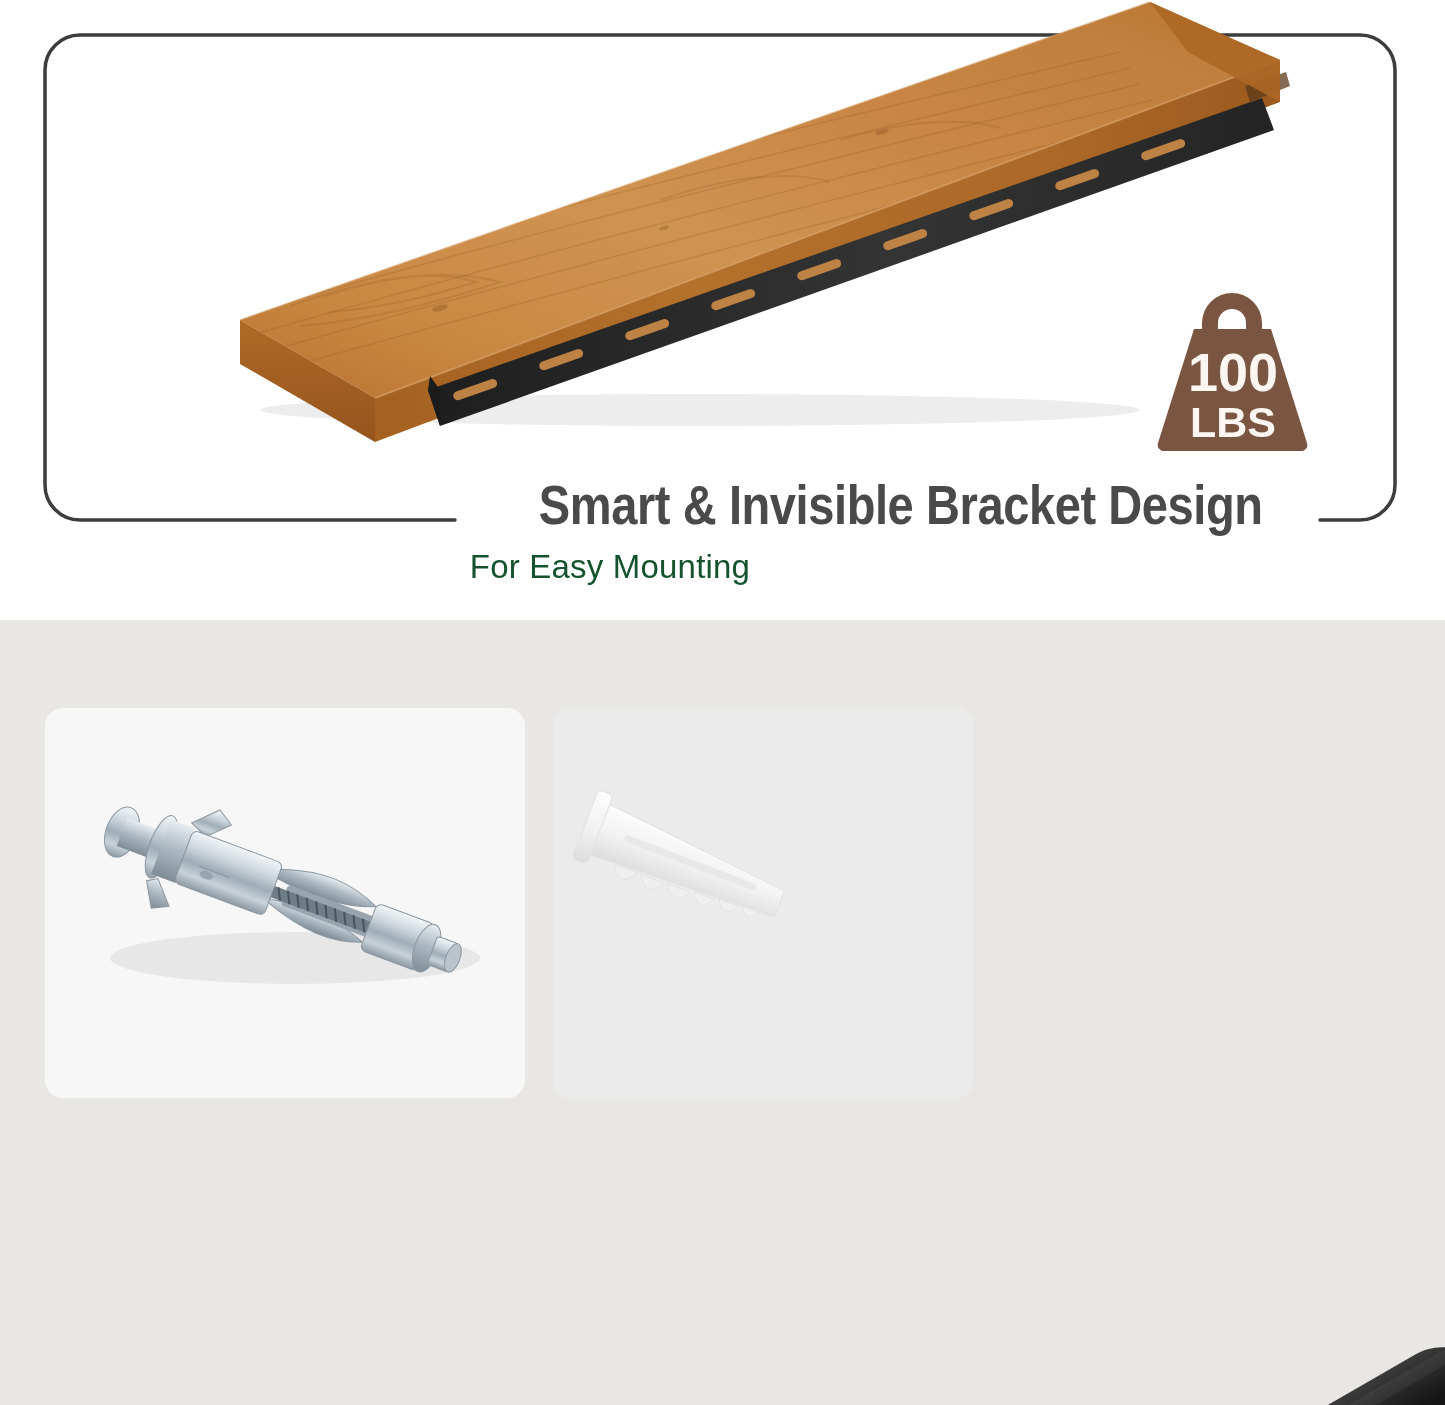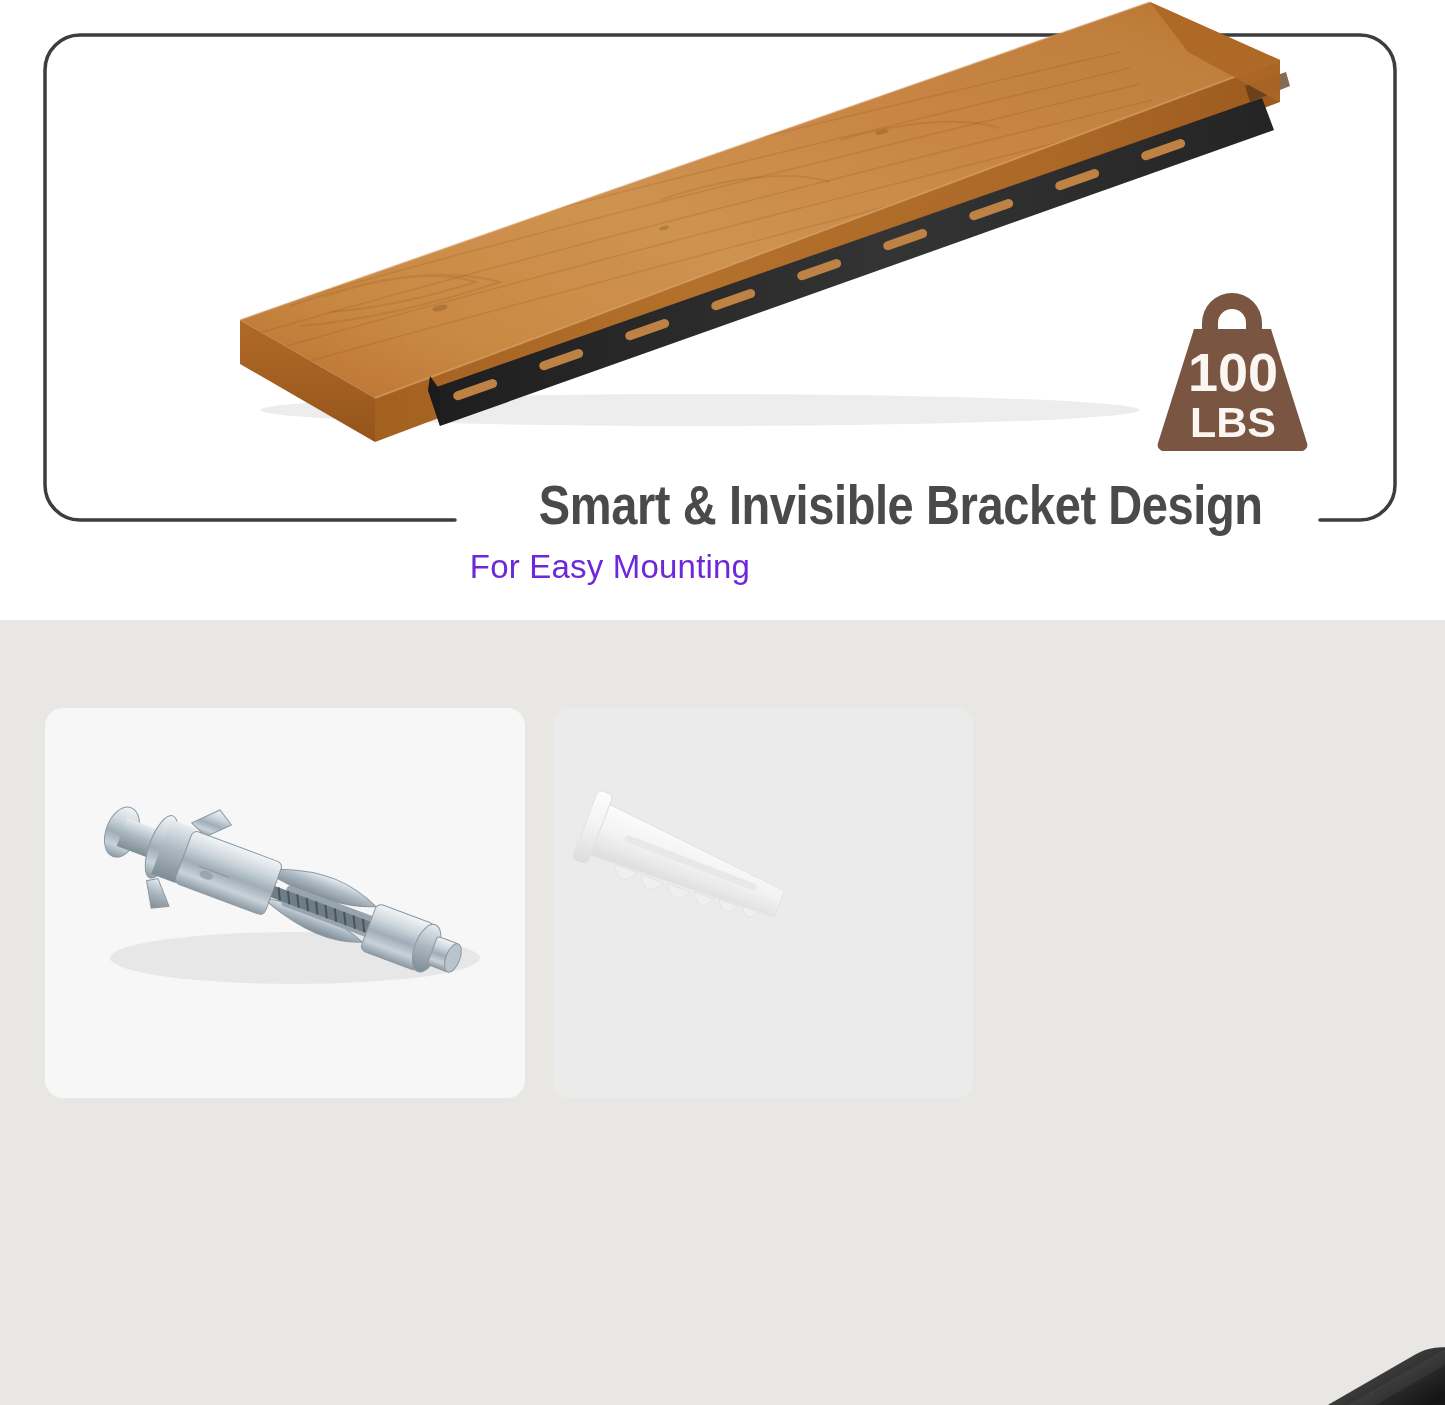--- a/index.html
+++ b/index.html
@@ -45,21 +45,21 @@
     color:#4a4a4a;
     transform:scaleX(0.84);
     transform-origin:50% 50%;
     white-space:nowrap;
   }
   .title-sub{
     position:absolute;left:0;top:548px;width:1220px;
     text-align:center;
     font-size:33px;
     font-weight:normal;
-    color:#6d28d9;
+    color:#14532d;
     letter-spacing:0.2px;
   }
 
   
   .bottom-panel{
     position:absolute;left:0;top:620px;width:1445px;height:785px;
     background:#e9e7e3;overflow:hidden;
   }
 
   .anchor-card{

